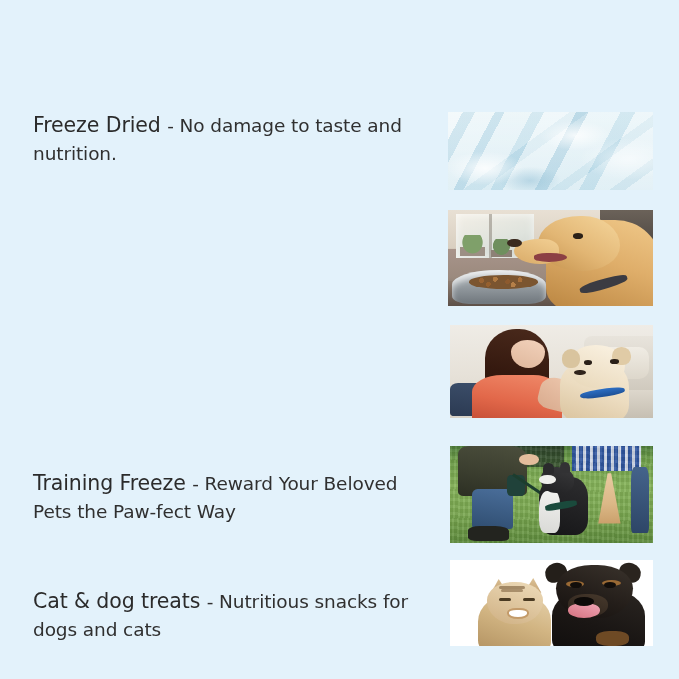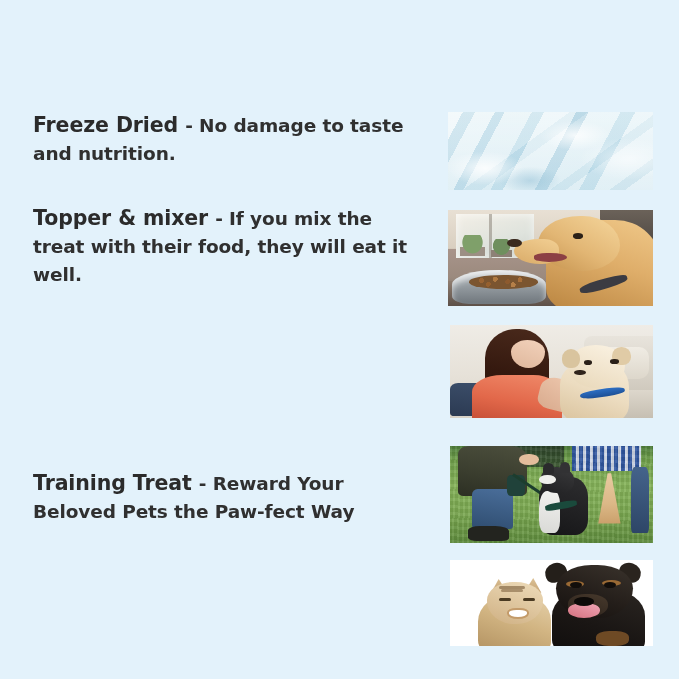--- a/index.html
+++ b/index.html
@@ -45,21 +45,20 @@
     left: 0;
     width: 679px;
     height: 560px;
   }
   .feature-row {
     position: absolute;
     left: 0;
     width: 679px;
     display: flex;
     align-items: flex-start;
-    font-weight: bold;
   }
   .feature-text {
     width: 420px;
     padding-left: 33px;
     box-sizing: border-box;
     color: #2c2c2c;
   }
   .lead {
     font-size: 20.5px;
     color: #2b2b2b;
@@ -485,25 +484,20 @@
 
     <div class="feature-row" style="top:6px;">
       <div class="feature-text">
         <p><span class="lead">Freeze Dried </span><span class="desc">- No damage to taste and nutrition.</span></p>
       </div>
     </div>
     <div class="photo" style="left:448px; top:6px; width:205px; height:78px;">
       <div class="photo-inner ice"></div>
     </div>
 
-    <div class="feature-row" style="top:99px;">
-      <div class="feature-text">
-        <p><span class="lead">Topper &amp; mixer </span><span class="desc">- If you mix the treat with their food, they will eat it well.</span></p>
-      </div>
-    </div>
     <div class="photo" style="left:448px; top:104px; width:205px; height:96px;">
       <div class="photo-inner">
         <div class="kitchen-bg"></div>
         <div class="kitchen-window"></div>
         <div class="kitchen-mullion"></div>
         <div class="kitchen-plant"></div>
         <div class="kitchen-plant2"></div>
         <div class="kitchen-cabinet"></div>
         <div class="kitchen-counter"></div>
         <div class="retriever-body"></div>
@@ -535,21 +529,21 @@
         <div class="puppy-ear2"></div>
         <div class="puppy-eye"></div>
         <div class="puppy-eye2"></div>
         <div class="puppy-nose"></div>
         <div class="puppy-collar"></div>
       </div>
     </div>
 
     <div class="feature-row" style="top:364px;">
       <div class="feature-text">
-        <p><span class="lead">Training Treat </span><span class="desc">- Reward Your Beloved Pets the Paw-fect Way</span></p>
+        <p><span class="lead">Training Freeze </span><span class="desc">- Reward Your Beloved Pets the Paw-fect Way</span></p>
       </div>
     </div>
     <div class="photo" style="left:450px; top:340px; width:203px; height:97px;">
       <div class="photo-inner">
         <div class="grass-bg"></div>
         <div class="tree-dark"></div>
         <div class="fence-blue"></div>
         <div class="grass-texture"></div>
         <div class="cone"></div>
         <div class="person-right-leg"></div>
@@ -562,20 +556,25 @@
         <div class="dog-bw-body"></div>
         <div class="dog-bw-chest"></div>
         <div class="dog-bw-head"></div>
         <div class="dog-bw-snout"></div>
         <div class="dog-bw-ear"></div>
         <div class="dog-bw-ear2"></div>
         <div class="dog-bw-harness"></div>
       </div>
     </div>
 
+    <div class="feature-row" style="top:482px;">
+      <div class="feature-text">
+        <p><span class="lead">Cat &amp; dog treats </span><span class="desc">- Nutritious snacks for dogs and cats</span></p>
+      </div>
+    </div>
     <div class="photo" style="left:450px; top:454px; width:203px; height:86px;">
       <div class="photo-inner">
         <div class="white-bg"></div>
         <div class="cat-body"></div>
         <div class="cat-ear-l"></div>
         <div class="cat-ear-r"></div>
         <div class="cat-head"></div>
         <div class="cat-stripe1"></div>
         <div class="cat-stripe2"></div>
         <div class="cat-eye-l"></div>

